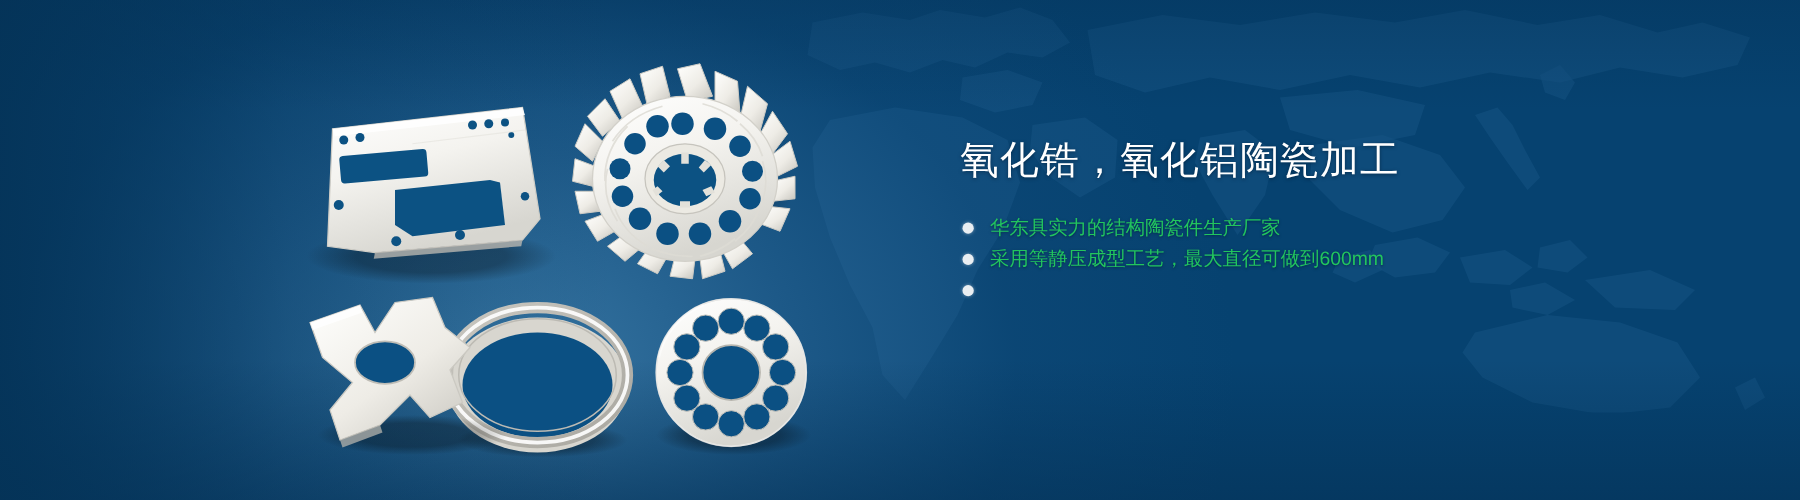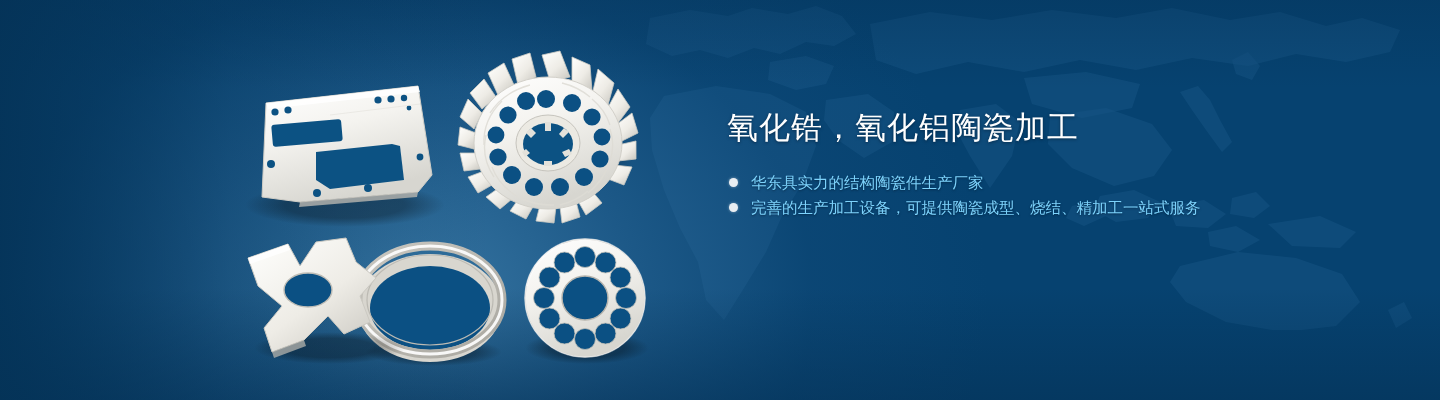--- a/index.html
+++ b/index.html
@@ -59,21 +59,21 @@
   .products {
     position: absolute;
     left: 0; top: 0;
     width: 760px; height: 400px;
   }
   .products svg { display: block; width: 760px; height: 400px; }
 
   
   .copy {
     position: absolute;
-    left: 727px;
+    left: 768px;
     top: 108px;
     width: 620px;
   }
   .headline {
     color: #ffffff;
     font-size: 31px;
     line-height: 40px;
     letter-spacing: 1px;
     font-weight: normal;
     margin: 0 0 22px 0;
@@ -81,21 +81,21 @@
     text-shadow: 0 1px 3px rgba(0,20,40,.55);
   }
   .bullets {
     list-style: none;
     margin: 0;
     padding: 0;
   }
   .bullets li {
     position: relative;
     padding-left: 24px;
-    color: #7dd3fc;
+    color: #22c55e;
     font-size: 15.5px;
     line-height: 25px;
     white-space: nowrap;
     text-shadow: 0 1px 2px rgba(0,18,36,.5);
   }
   .bullets li .dot {
     position: absolute;
     left: 2px;
     top: 8px;
     width: 9px;
@@ -316,18 +316,21 @@
 
   <div class="copy">
     <h1 class="headline">氧化锆，氧化铝陶瓷加工</h1>
     <ul class="bullets">
       <li>
         <span class="dot"></span>
         <span>华东具实力的结构陶瓷件生产厂家</span>
       </li>
       <li>
         <span class="dot"></span>
-        <span>完善的生产加工设备，可提供陶瓷成型、烧结、精加工一站式服务</span>
+        <span>采用等静压成型工艺，最大直径可做到600mm</span>
+      </li>
+      <li>
+        <span class="dot"></span>
       </li>
     </ul>
   </div>
 
 </div>
 
 </body></html>

